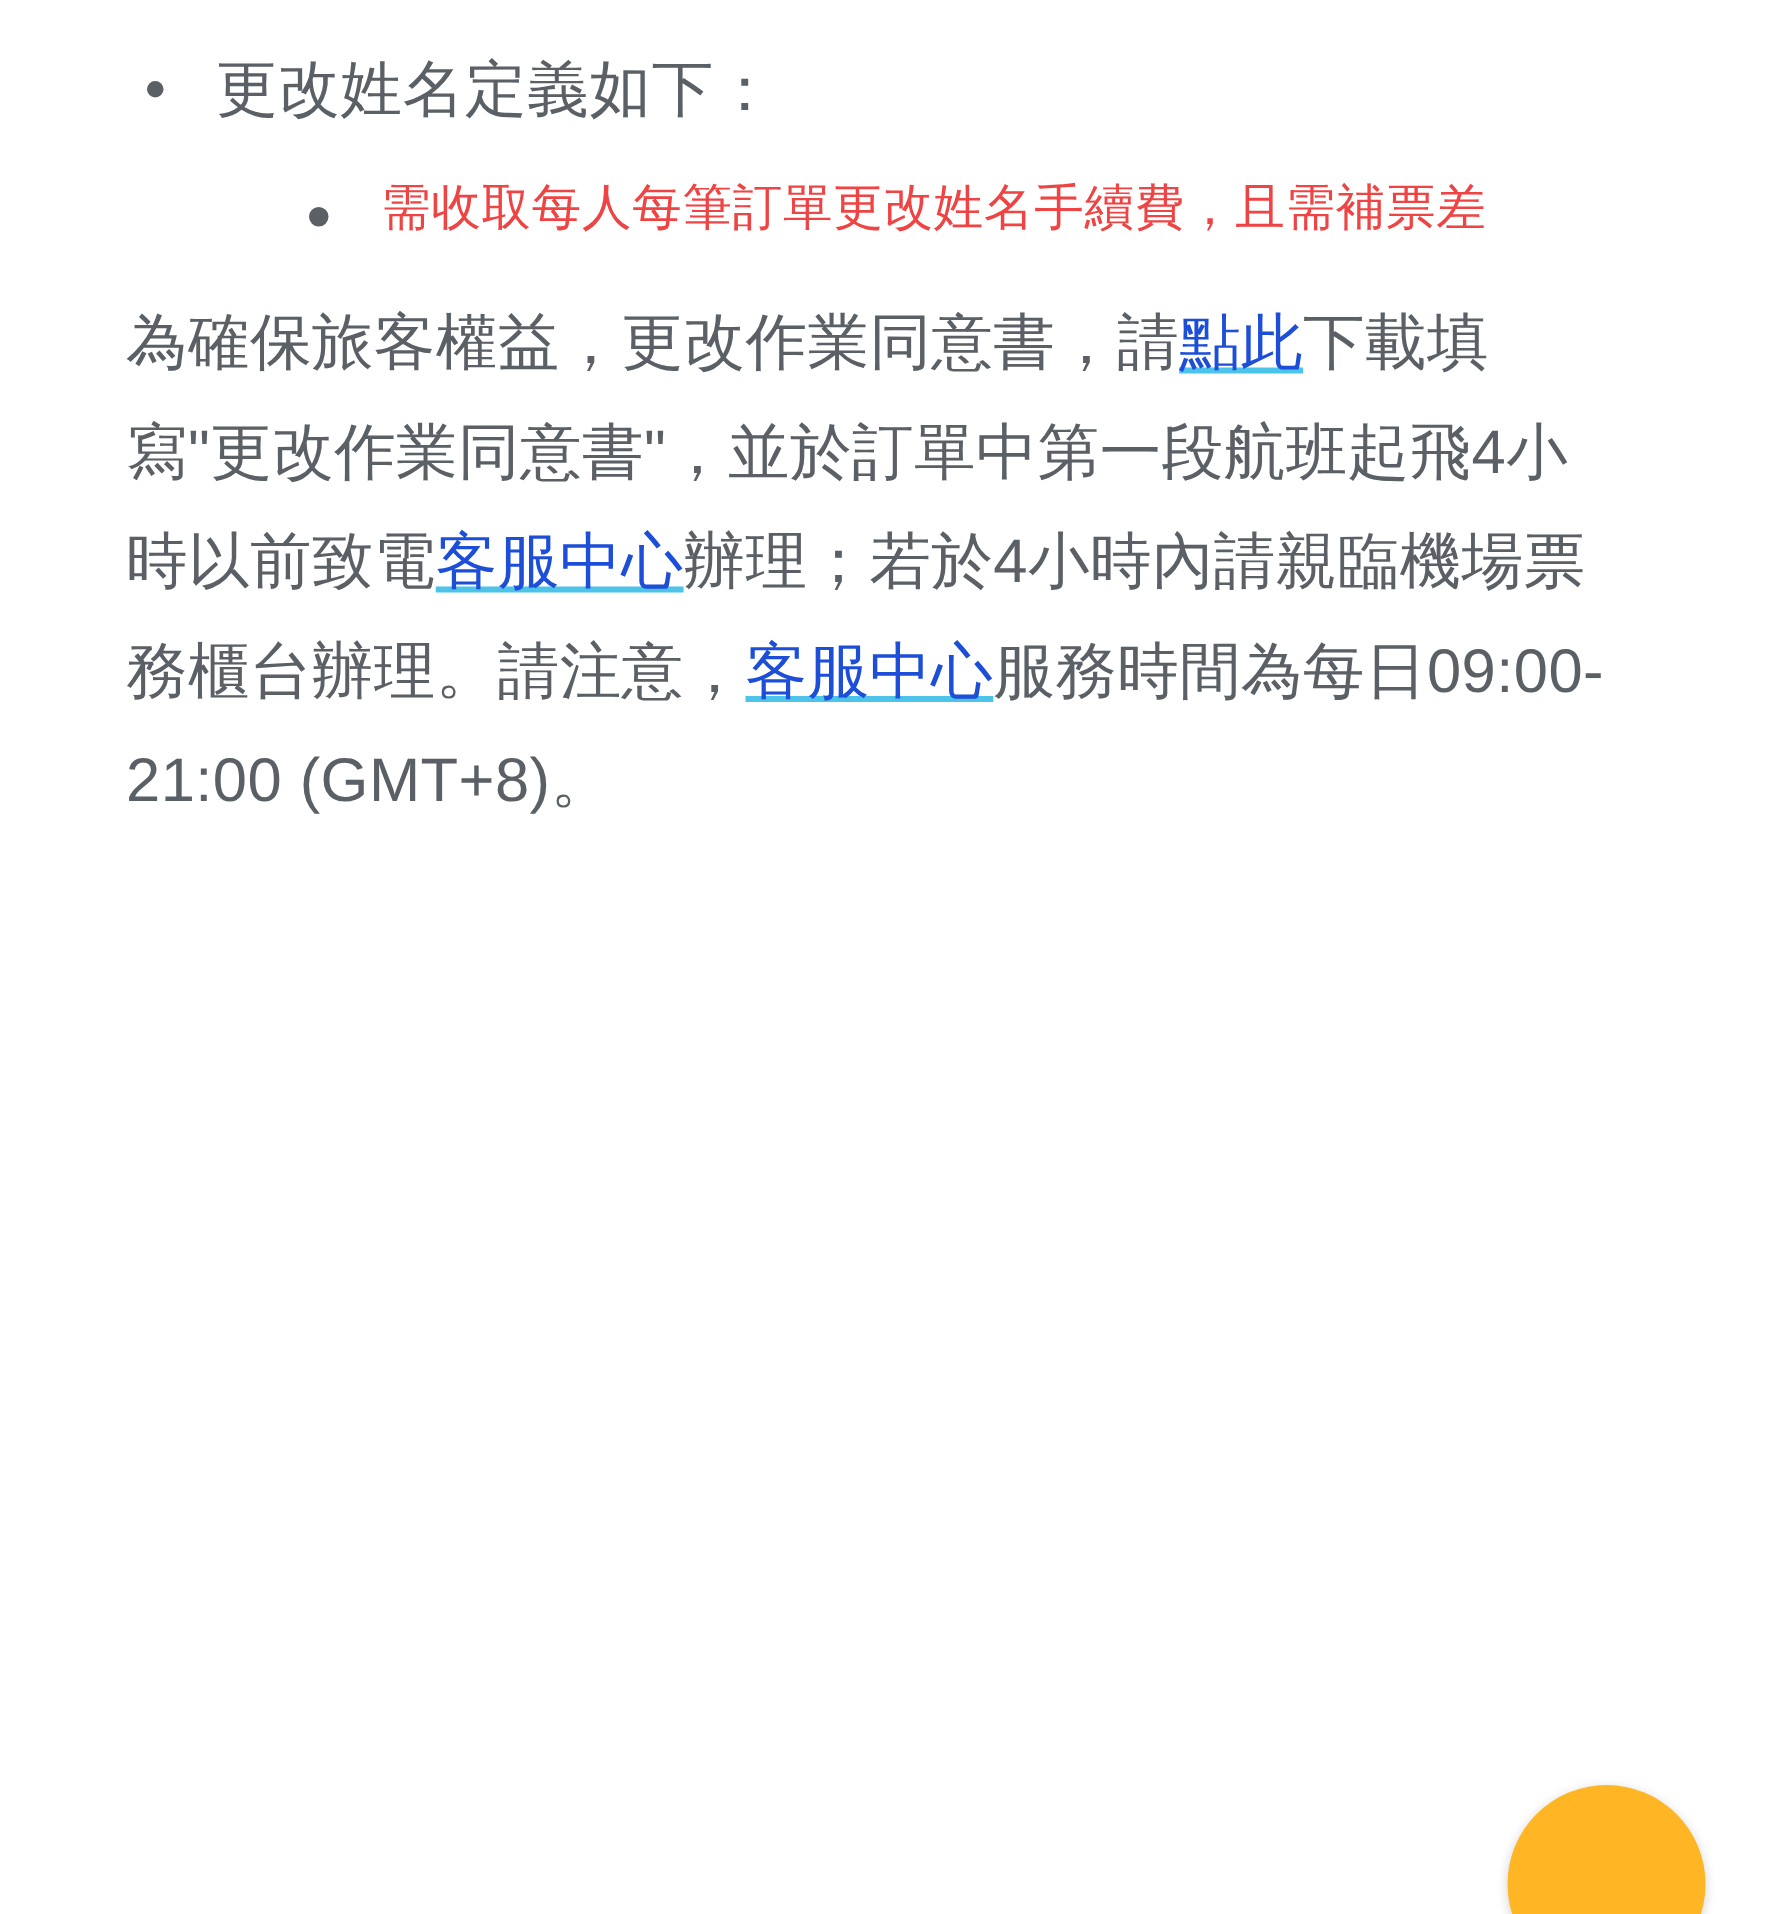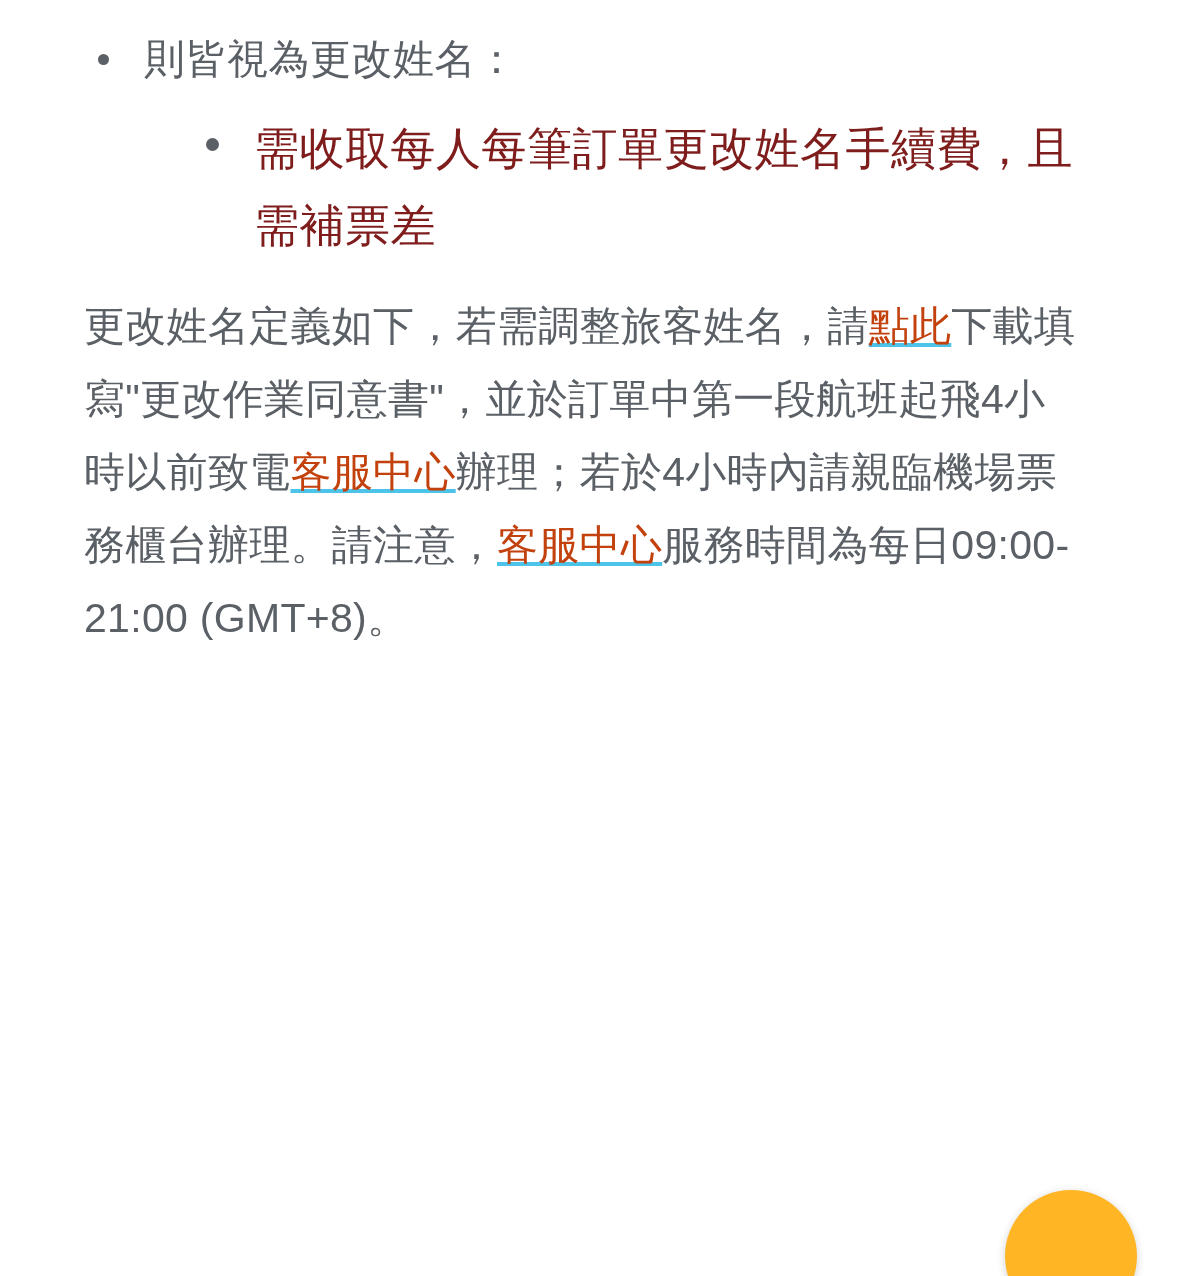--- a/index.html
+++ b/index.html
@@ -51,24 +51,24 @@
   }
 
   ul.level2 {
     list-style: none;
     margin: 18px 0 0 0;
     padding: 0 0 0 54px;
   }
   ul.level2 > li {
     position: relative;
     padding-left: 56px;
-    font-size: 45px;
+    font-size: 33px;
     line-height: 1.72;
     letter-spacing: 0.5px;
-    color: #7f1d1d;
+    color: #ef4444;
     margin-bottom: 6px;
   }
   ul.level2 > li::before {
     content: "";
     position: absolute;
     left: 8px;
     top: 28px;
     width: 13px;
     height: 13px;
     border-radius: 50%;
@@ -78,21 +78,21 @@
   
   .para {
     margin: 26px 0 0 0;
     font-size: 41px;
     line-height: 1.78;
     letter-spacing: 0.3px;
     color: #5a6065;
     text-align: left;
   }
   .para a {
-    color: #c2410c;
+    color: #1d4ed8;
     text-decoration-color: #4cc3e8;
     text-underline-offset: 3px;
   }
 
   
   .fab {
     position: absolute;
     right: 42px;
     bottom: -46px;
     width: 132px;
@@ -104,29 +104,29 @@
     padding: 0;
   }
 </style>
 </head>
 <body>
 
 <div class="page">
 
   <ul class="level1">
     <li>
-      <span>則皆視為更改姓名：</span>
+      <span>更改姓名定義如下：</span>
 
       <ul class="level2">
         <li>
           <span>需收取每人每筆訂單更改姓名手續費，且需補票差</span>
         </li>
       </ul>
     </li>
   </ul>
 
   <p class="para">
-    <span>更改姓名定義如下，若需調整旅客姓名，請</span><a href="#">點此</a><span>下載填寫"更改作業同意書"，並於訂單中第一段航班起飛4小時以前致電</span><a href="#">客服中心</a><span>辦理；若於4小時內請親臨機場票務櫃台辦理。請注意，</span><a href="#">客服中心</a><span>服務時間為每日09:00-21:00 (GMT+8)。</span>
+    <span>為確保旅客權益，更改作業同意書，請</span><a href="#">點此</a><span>下載填寫"更改作業同意書"，並於訂單中第一段航班起飛4小時以前致電</span><a href="#">客服中心</a><span>辦理；若於4小時內請親臨機場票務櫃台辦理。請注意，</span><a href="#">客服中心</a><span>服務時間為每日09:00-21:00 (GMT+8)。</span>
   </p>
 
   <button class="fab"></button>
 
 </div>
 
 </body></html>

